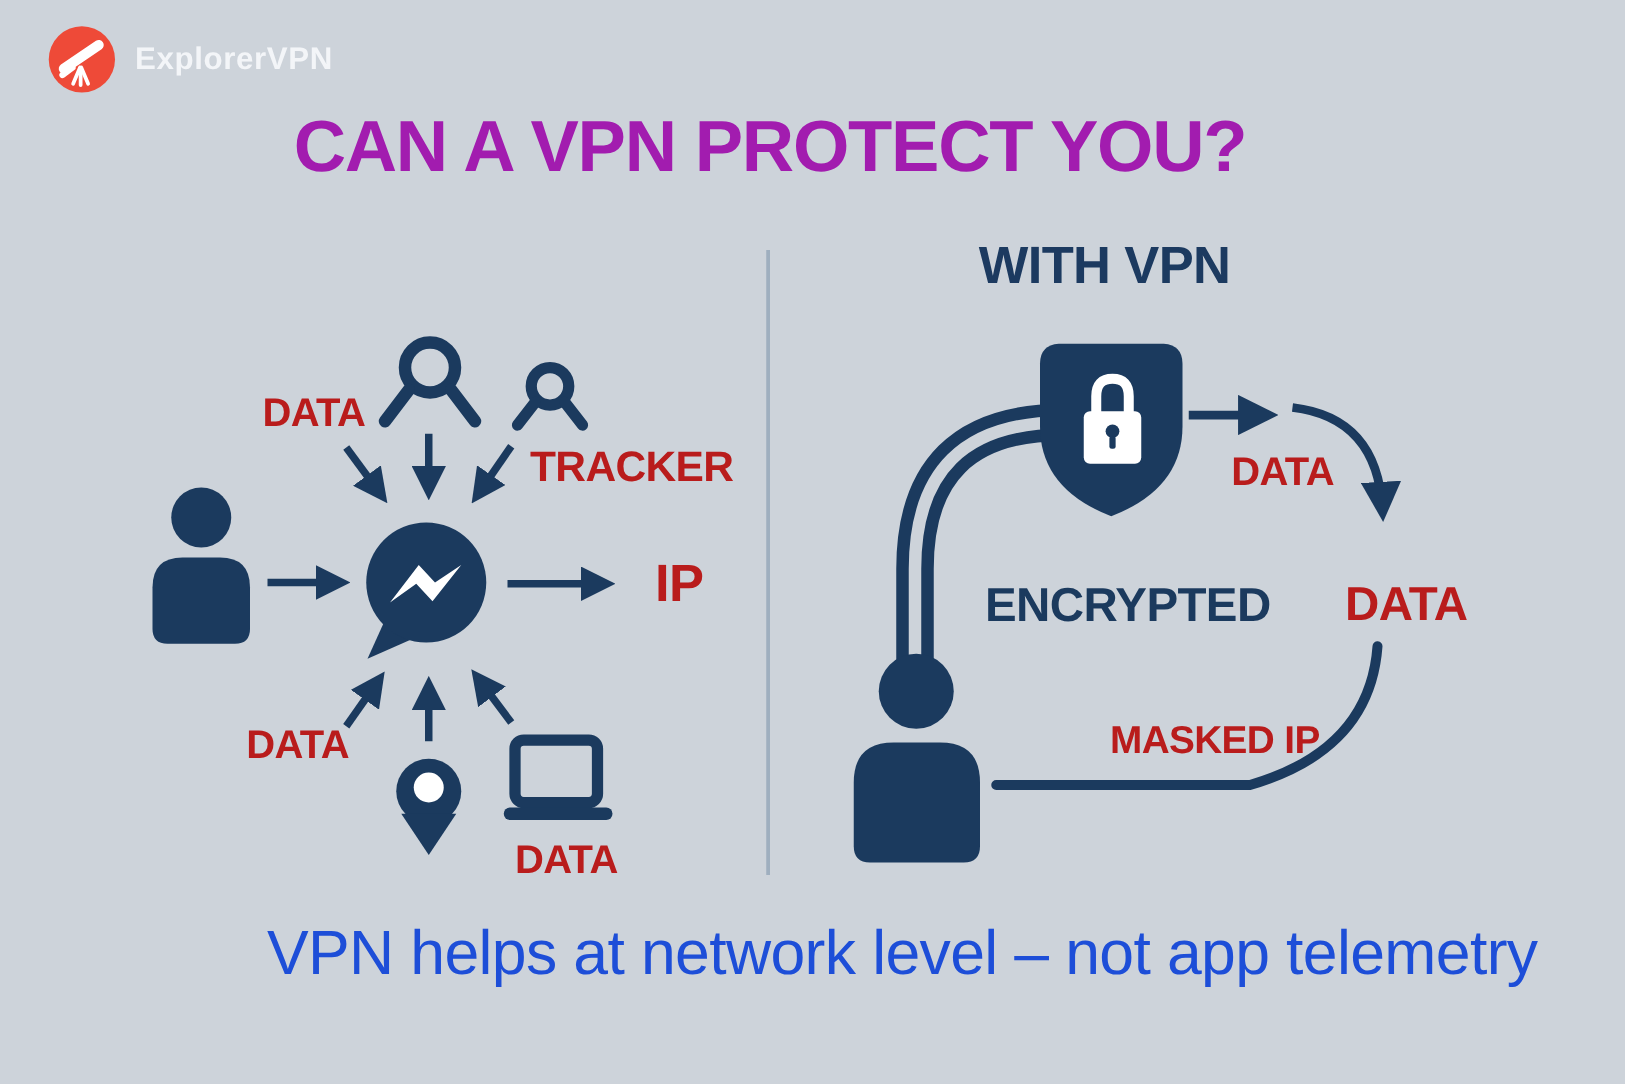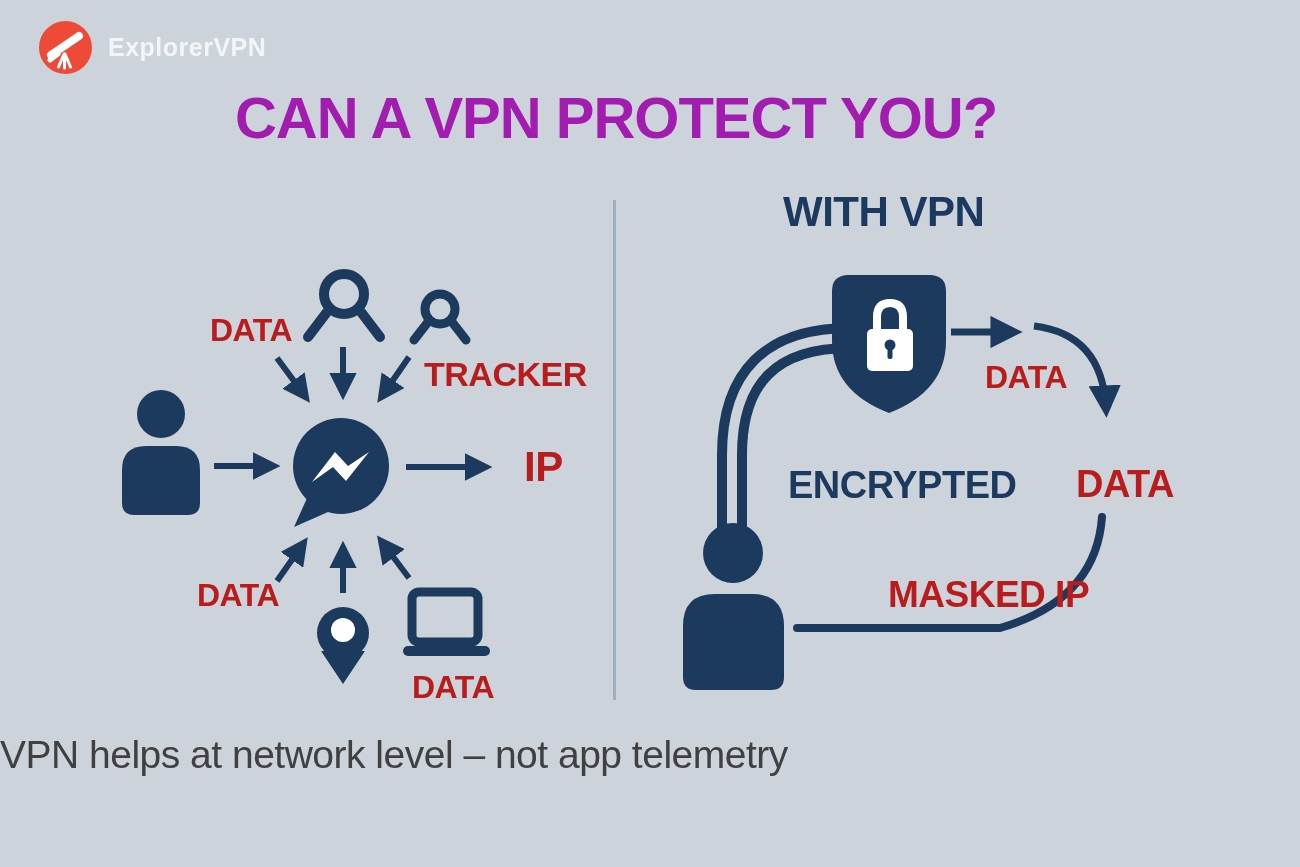--- a/index.html
+++ b/index.html
@@ -41,24 +41,24 @@
   .lbl-tracker{left:424px;top:357px;font-size:34px;}
   .lbl-ip{left:503px;top:446px;font-size:42px;margin-left:21px;}
   .lbl-data-left{left:197px;top:579px;font-size:32px;}
   .lbl-data-bottom{left:412px;top:671px;font-size:32px;}
   .lbl-tunnel{
     position:absolute;left:788px;top:432px;width:204px;text-align:center;
     color:#1b3a5e;font-weight:800;font-size:38px;line-height:34px;letter-spacing:-.5px;margin-top:36px;
   }
   .lbl-data-out{left:985px;top:361px;font-size:32px;}
   .lbl-data-down{left:1076px;top:465px;font-size:38px;}
-  .lbl-masked-ip{left:888px;top:576px;font-size:37px;}
+  .lbl-masked-ip{left:888px;top:576px;font-size:31px;}
   .caption{
-    position:absolute;left:0;top:733px;width:1230px;text-align:left;
-    color:#404040;font-size:39px;font-weight:400;letter-spacing:-.5px;
+    position:absolute;left:0;top:733px;width:1230px;text-align:right;
+    color:#1d4ed8;font-size:50px;font-weight:400;letter-spacing:-.5px;
   }
   .nv{fill:#1b3a5e;}
   .nv-s{stroke:#1b3a5e;fill:none;}
   .wh{fill:#ffffff;}
   .wh-s{stroke:#ffffff;fill:none;}
   .bg-s{stroke:#cdd3da;fill:none;}
 </style>
 </head>
 <body>
 

